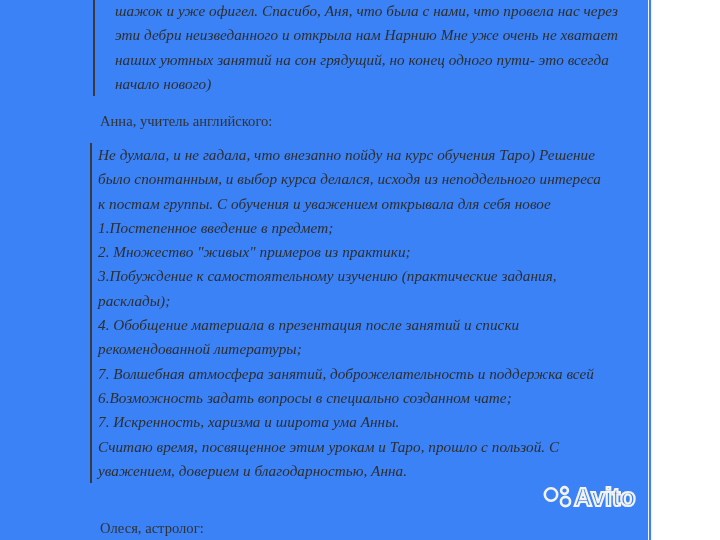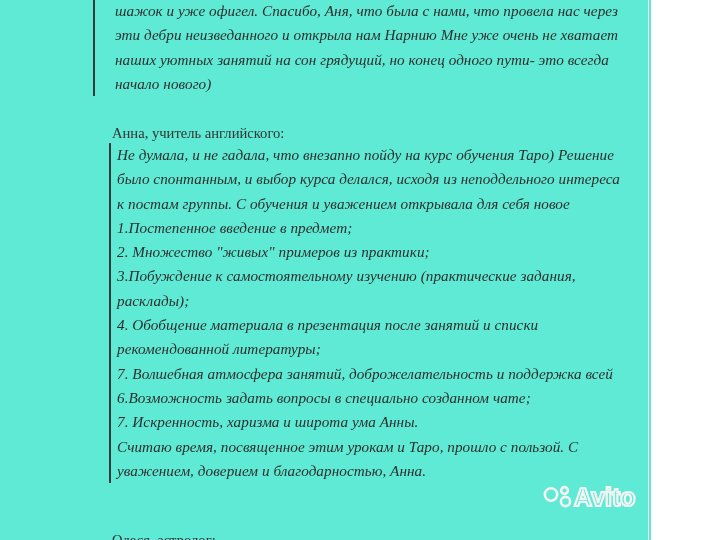--- a/index.html
+++ b/index.html
@@ -15,21 +15,21 @@
     font-family: "Liberation Serif", "DejaVu Serif", serif;
     color: #2b2b2b;
     -webkit-font-smoothing: antialiased;
   }
 
   #page {
     position: absolute;
     inset: 0;
     width: 652px;
     height: 540px;
-    background: #5eead4;
+    background: #3b82f6;
   }
 
   
   .quote {
     position: relative;
     padding-left: 22px;
     margin: 0;
   }
   .quote .bar {
     position: absolute;
@@ -49,40 +49,40 @@
     white-space: pre-wrap;
     margin: 0;
   }
 
   
   .speaker {
     font-style: normal;
     font-size: 14.6px;
     line-height: 22px;
     color: #333333;
-    margin: 16px;
+    margin: 4px;
   }
 
   
   #quote-top {
     position: absolute;
     left: 93px;
     top: -1px;
     width: 552px;
   }
 
   #speaker-anna {
     position: absolute;
     left: 96px;
     top: 106px;
   }
 
   #quote-anna {
     position: absolute;
-    left: 109px;
+    left: 90px;
     top: 143px;
     width: 552px;
     padding-left: 8px;
   }
 
   #speaker-olesya {
     position: absolute;
     left: 96px;
     top: 513px;
   }

